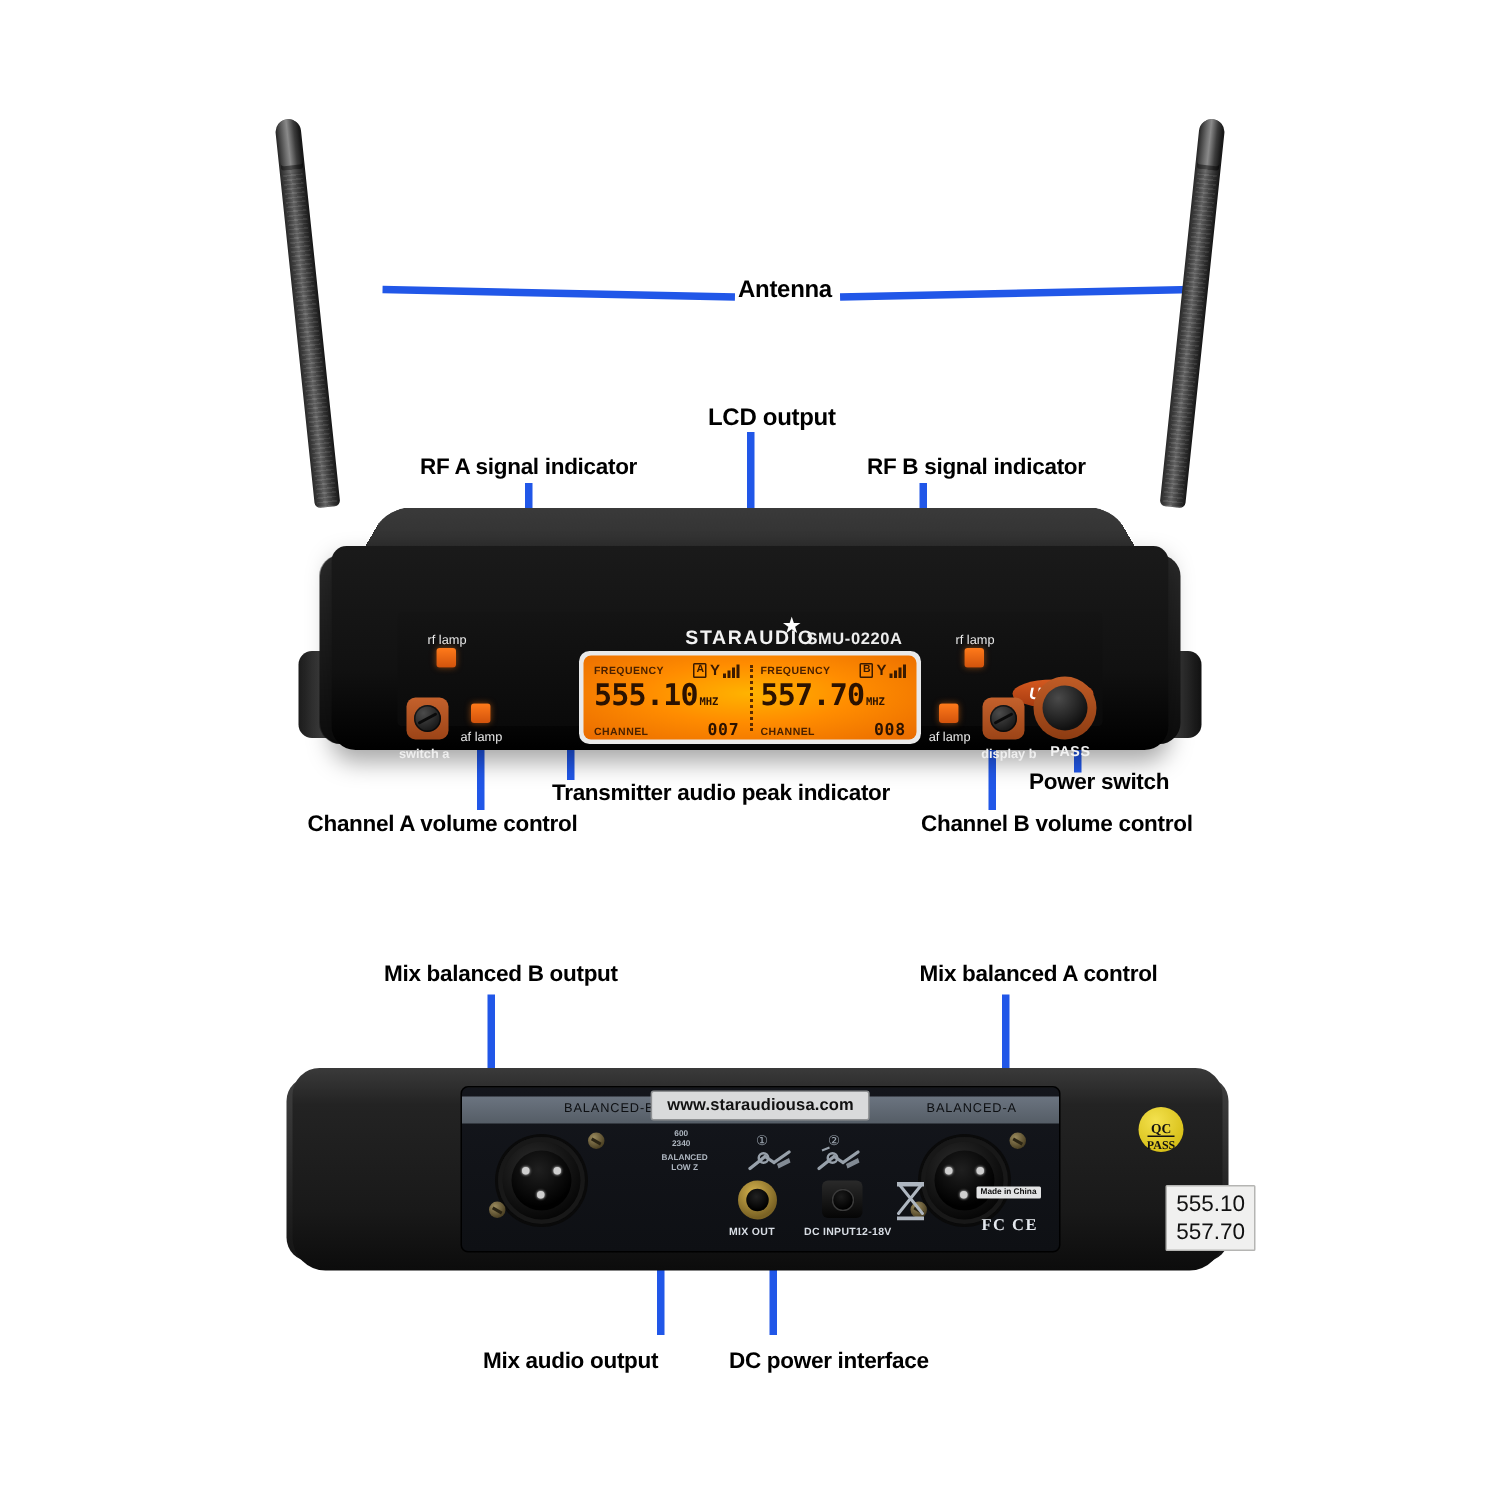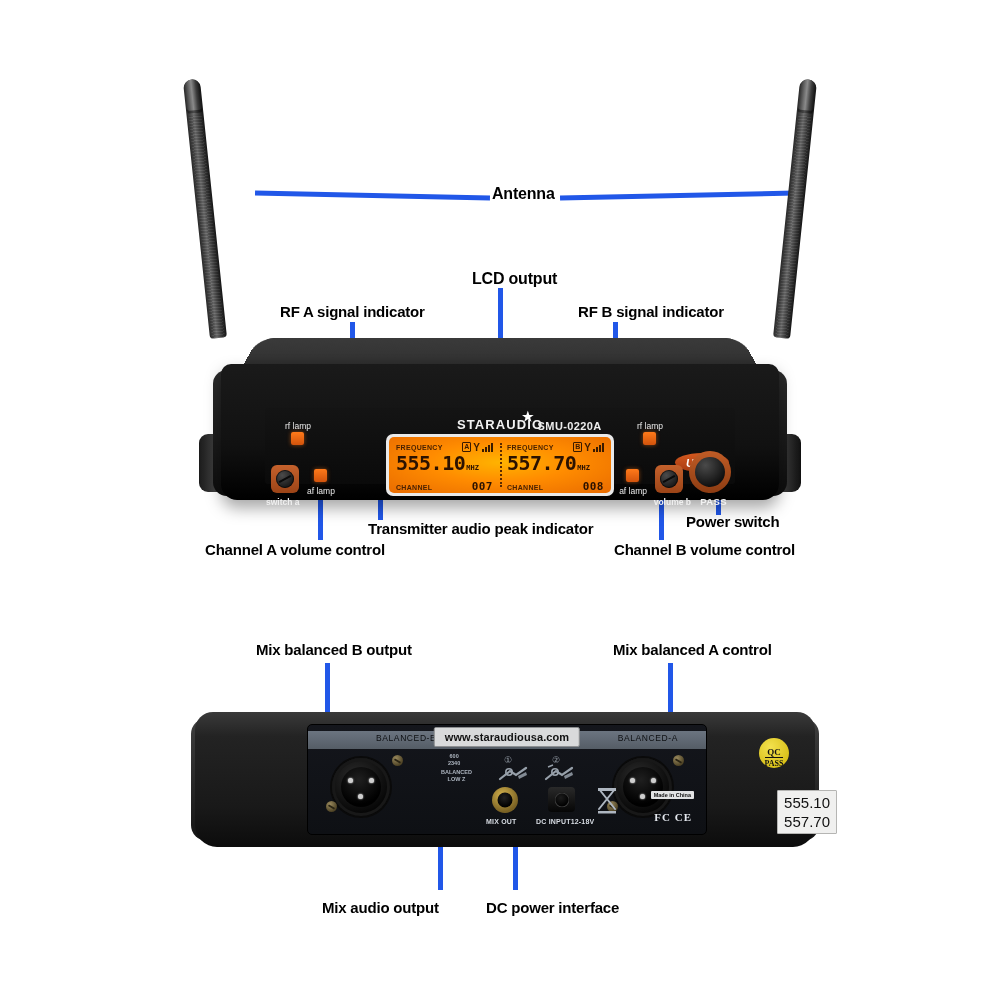--- a/index.html
+++ b/index.html
@@ -372,21 +372,21 @@
         <div class="lamp-label" style="right:88px;top:78px;">af lamp</div>
 
         <div class="knob" style="left:6px;top:57px;">
           <div class="knob-slot"></div>
         </div>
         <div class="knob-label" style="left:1px;top:89px;">switch a</div>
 
         <div class="knob" style="right:52px;top:57px;">
           <div class="knob-slot"></div>
         </div>
-        <div class="knob-label" style="right:44px;top:89px;">volume b</div>
+        <div class="knob-label" style="right:44px;top:89px;">display b</div>
 
         <div class="power-knob" style="right:4px;top:43px;"></div>
         <div class="power-label" style="right:8px;top:88px;">PASS</div>
 
         <div class="lcd">
           <div class="lcd-inner">
 
             <div class="lcd-half">
               <div class="lcd-row-top">
                 <span class="lcd-cap">FREQUENCY</span>

